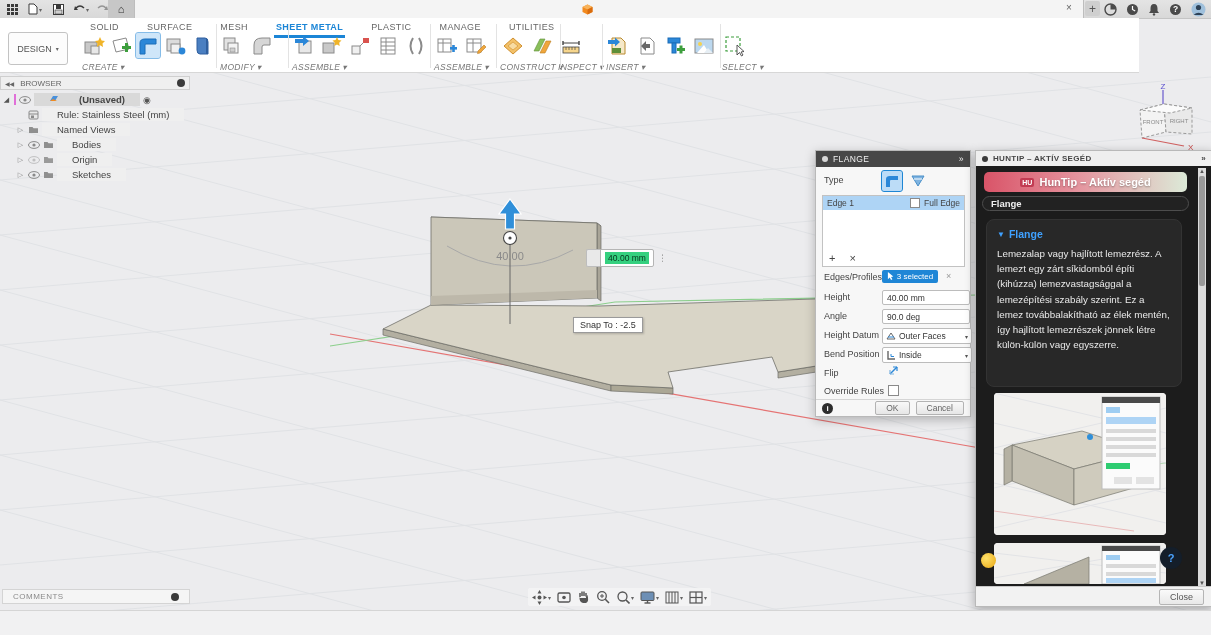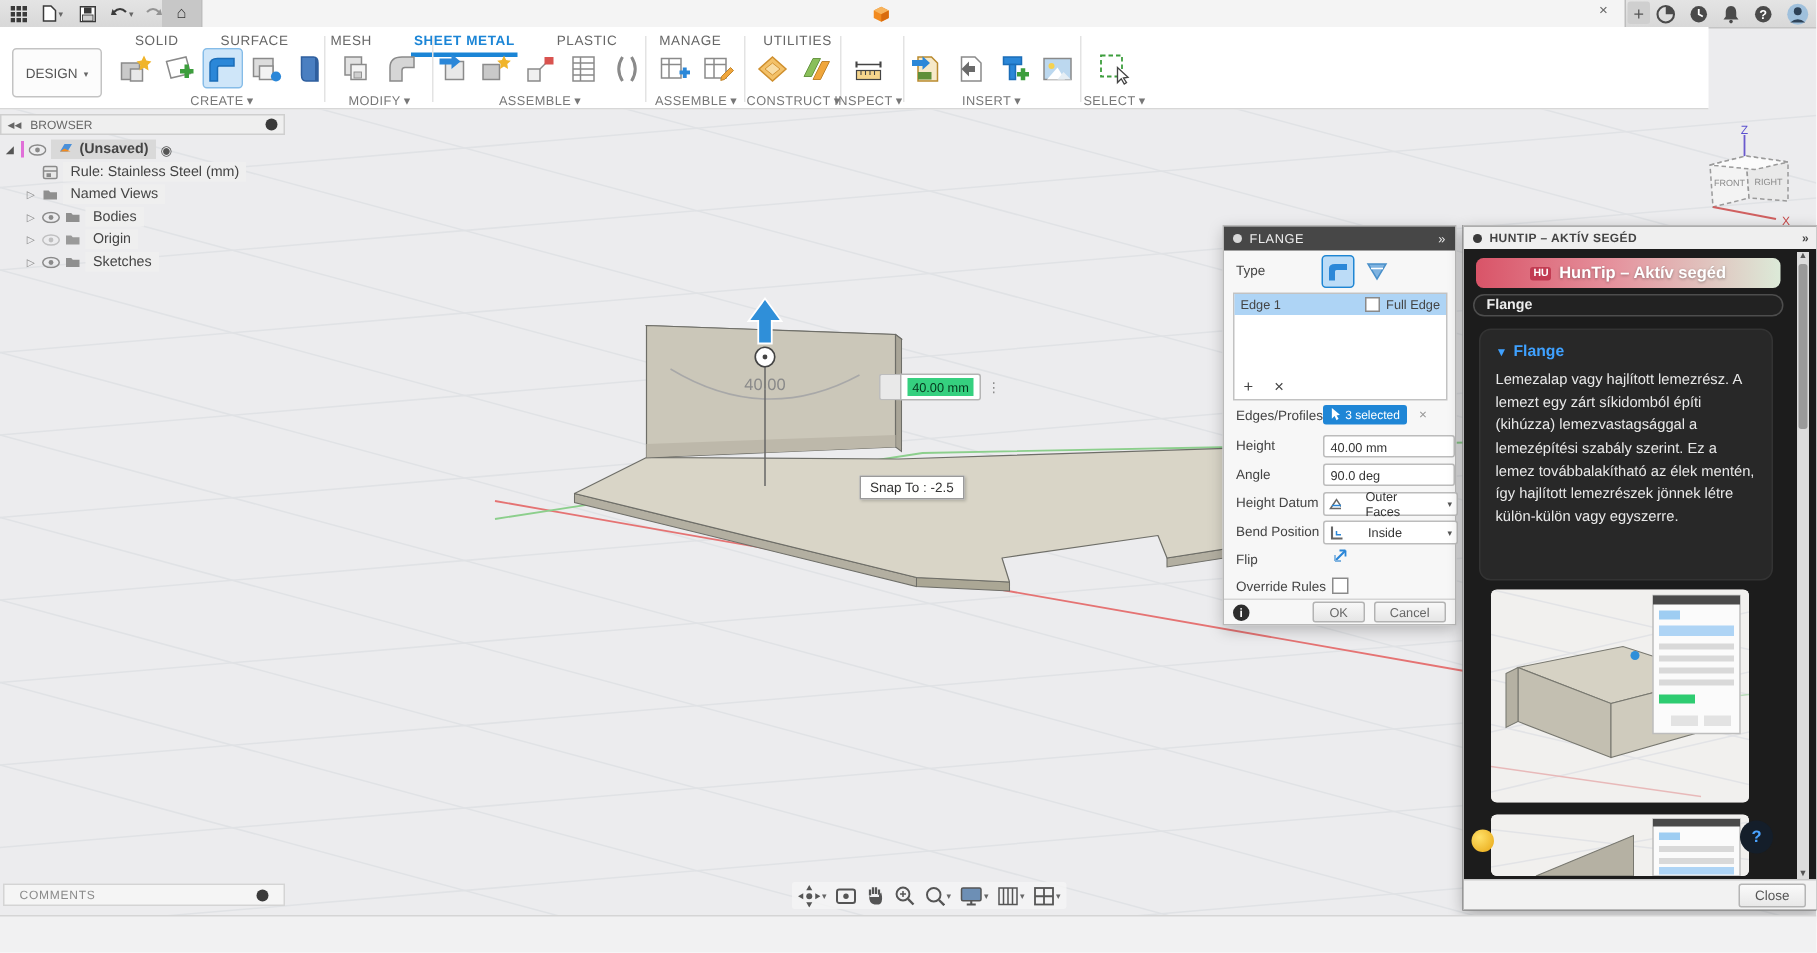--- a/index.html
+++ b/index.html
@@ -17,43 +17,43 @@
   .doc-tab .ttl{font-size:10px;color:#333;margin-top:40px;}
   .tab-close{position:absolute;right:8px;top:2px;font-size:10px;color:#666;width:12px;text-align:center;}
   .newtab{left:1085px;top:1px;width:15px;height:15px;display:flex;align-items:center;justify-content:center;color:#555;font-size:12px;background:#cfcfcf;border-radius:2px;}
   .tb-right{left:1104px;top:2px;display:flex;gap:9px;align-items:center;}
   
   .ribbon{left:0;top:18px;width:1139px;height:54px;background:#ffffff;border-bottom:1px solid #d7d7d7;}
   .rtabs{left:88px;top:2px;display:flex;gap:24px;}
   .rtab{font-size:9px;color:#666;letter-spacing:.4px;padding:2px 2px 3px;cursor:default;}
   .rtab.active{color:#1b85d6;font-weight:bold;border-bottom:3px solid #1b85d6;}
   .design-btn{left:8px;top:14px;width:58px;height:31px;border:1px solid #c3c3c3;border-radius:3px;background:#fcfcfc;display:flex;align-items:center;justify-content:center;font-size:9px;color:#555;gap:3px;}
-  .grp{top:14px;display:flex;flex-direction:column;align-items:center;}
+  .grp{top:14px;display:flex;flex-direction:column;font-style:italic;}
   .grp-icons{display:flex;gap:4px;align-items:center;height:27px;}
   .grp-label{font-size:8.5px;color:#777;margin-top:3px;letter-spacing:.3px;display:flex;gap:2px;align-items:center;}
   .tool{width:25px;height:25px;display:flex;align-items:center;justify-content:center;border-radius:2px;}
   .tool.active{background:#cfe6f9;outline:1px solid #85bce8;}
   .vdiv{top:6px;width:1px;height:44px;background:#e3e3e3;}
   
   .br-header{left:0;top:76px;width:190px;height:14px;background:#efefef;border:1px solid #cfcfcf;display:flex;align-items:center;font-size:8px;color:#666;gap:6px;padding:0 4px;box-sizing:border-box;}
   .br-header .sp{flex:1;}
   .bdot{width:8px;height:8px;border-radius:50%;background:#3a3a3a;}
   .tree{left:2px;top:92px;width:230px;font-size:9.5px;color:#444;}
   .trow{display:flex;align-items:center;height:15px;gap:3px;}
   .tw{color:#888;font-size:7px;width:9px;text-align:center;}
-  .chip{background:#efefef;padding:1px 5px;display:flex;align-items:flex-start;gap:4px;}
+  .chip{background:#efefef;padding:1px 15px;display:flex;align-items:flex-start;gap:20px;}
   .chip.sel{background:#d9d9d9;font-weight:bold;}
   .pinkbar{width:2px;height:11px;background:#e06fd8;}
   
   .dlg{left:815px;top:150px;width:154px;height:265px;background:#f7f7f7;border:1px solid #b9b9b9;box-shadow:0 3px 10px rgba(0,0,0,.25);font-size:9px;color:#444;}
   .dlg-h{height:16px;background:#474747;color:#f0f0f0;display:flex;align-items:center;gap:5px;padding:0 6px;font-size:8.5px;letter-spacing:.4px;}
   .dlg-h .sp{flex:1;}
   .drow{position:absolute;left:8px;display:flex;align-items:center;}
   .dinput{position:absolute;left:66px;width:78px;height:13px;background:#fff;border:1px solid #bcbcbc;border-radius:2px;font-size:8.5px;color:#333;display:flex;align-items:center;padding:0 4px;}
-  .dsel{position:absolute;left:66px;width:82px;height:14px;background:#fff;border:1px solid #bcbcbc;border-radius:2px;font-size:8.5px;color:#333;display:flex;align-items:center;gap:16px;padding:0 3px;}
+  .dsel{position:absolute;left:66px;width:82px;height:14px;background:#fff;border:1px solid #bcbcbc;border-radius:2px;font-size:8.5px;color:#333;display:flex;align-items:center;gap:3px;padding:0 3px;}
   .dsel .car{margin-left:auto;font-size:6px;color:#555;}
   .edgebox{position:absolute;left:6px;top:44px;width:141px;height:70px;background:#fff;border:1px solid #c2c2c2;}
   .edgerow{height:14px;background:#aed4f5;display:flex;align-items:center;gap:4px;padding:0 4px;font-size:8.5px;}
   .cb{width:8px;height:8px;border:1px solid #8a8a8a;background:#fff;display:inline-block;}
   .pm{position:absolute;bottom:2px;left:6px;display:flex;gap:14px;font-size:11px;color:#444;}
   .selpill{position:absolute;left:66px;width:56px;height:13px;background:#1f86d6;border-radius:2px;color:#fff;display:flex;align-items:center;justify-content:center;gap:3px;font-size:8px;}
   .dlg-f{position:absolute;left:0;bottom:0;width:100%;height:17px;border-top:1px solid #d5d5d5;display:flex;align-items:center;padding:0 6px;box-sizing:border-box;gap:6px;}
   .dbtn{height:12px;padding:0 10px;border:1px solid #b3b3b3;border-radius:2px;background:linear-gradient(#f8f8f8,#e6e6e6);font-size:8.5px;color:#666;display:flex;align-items:center;}
   .infod{width:11px;height:11px;border-radius:50%;background:#2d2d2d;color:#fff;font-size:8px;display:flex;align-items:center;justify-content:center;font-weight:bold;}
   

